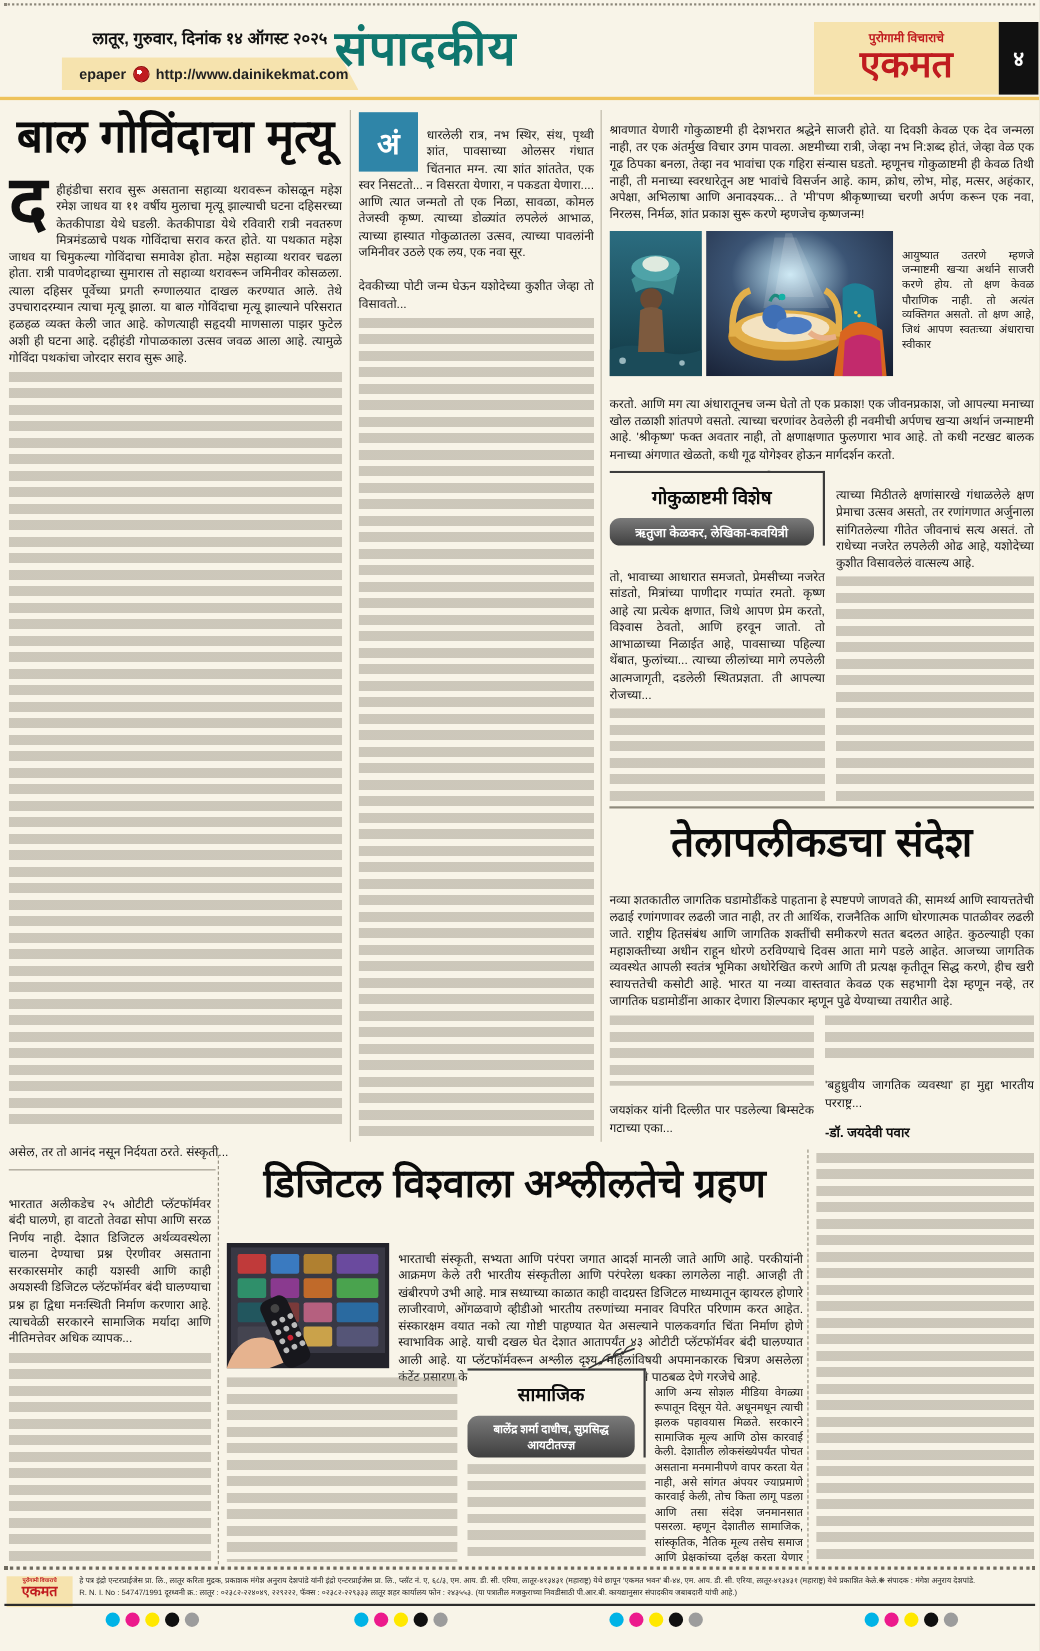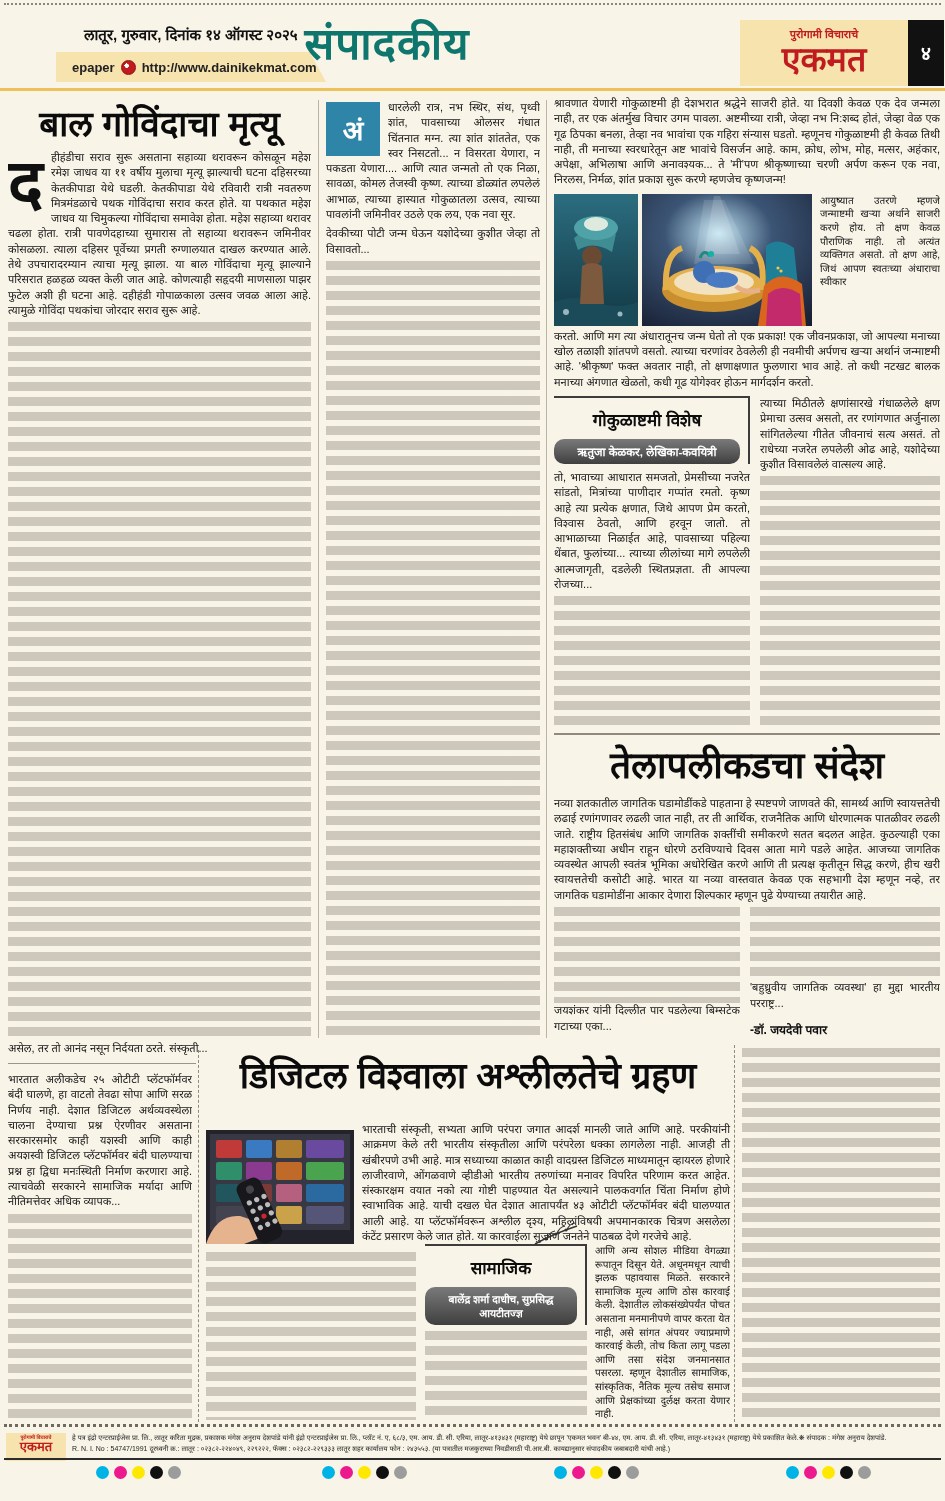--- a/index.html
+++ b/index.html
@@ -17,21 +17,21 @@
   .masthead{left:740px;top:20px;width:168px;height:66px;background:#f6e3ae;text-align:center;padding-top:6px;box-sizing:border-box;}
   .masthead .tag{font-size:11px;font-weight:bold;color:#c01b1f;}
   .masthead .name{font-size:34px;font-weight:800;color:#c01b1f;line-height:36px;}
   .pagenum{left:908px;top:20px;width:36px;height:66px;background:#111;color:#fff;display:flex;align-items:center;justify-content:center;font-size:19px;font-weight:bold;}
   .header-line{left:0;top:88px;width:945px;height:3px;background:#eec25a;}
   
   .vline{width:0;border-left:1px solid #b9b4a4;}
   .vdash{width:0;border-left:1px dashed #8f8a7a;}
   .hline{height:0;border-top:1px solid #9a9588;}
   .col{display:flex;flex-direction:column;overflow:hidden;box-sizing:border-box;}
-  .body-text p{margin:0 0 4px 0;font-size:11px;line-height:15.3px;text-align:justify;color:#161616;}
+  .body-text p{margin:16px 0 4px 0;font-size:11px;line-height:15.3px;text-align:justify;color:#161616;}
   .small-text p{font-size:10px;line-height:13.6px;}
   .textfill{flex:1 1 auto;min-height:12px;background:repeating-linear-gradient(180deg,#a9a395 0px,#a9a395 9px,#f8f4e8 9px,#f8f4e8 15px);opacity:.55;}
   .headline{font-weight:800;color:#0b0b0b;text-align:center;white-space:nowrap;overflow:hidden;}
   .dropcap-d{float:left;font-size:66px;line-height:58px;font-weight:bold;margin:4px 8px 0 0;color:#101010;}
   .dropcap-box{float:left;width:54px;height:54px;background:#2f85a8;color:#fff;font-size:27px;font-weight:bold;display:flex;align-items:center;justify-content:center;margin:2px 8px 2px 0;}
   
   .feature-box{border-top:2px solid #3c3c3c;border-right:2px solid #3c3c3c;padding:10px 8px 0 0;position:relative;background:#f8f4e8;}
   .feature-box .ttl{font-size:17px;font-weight:800;text-align:center;color:#0d0d0d;margin-bottom:8px;}
   .feature-box .author{background:linear-gradient(#7a7a7a,#3f3f3f);color:#fff;font-size:11.5px;font-weight:bold;text-align:center;padding:5px 2px;border-radius:10px;}
   .branch{position:absolute;top:-26px;right:6px;}
@@ -63,21 +63,21 @@
     <div class="tag">पुरोगामी विचाराचे</div>
     <div class="name">एकमत</div>
   </div>
   <div class="abs pagenum">४</div>
   <div class="abs header-line"></div>
 
   <div class="abs vline" style="left:318px;top:100px;height:938px;"></div>
   <div class="abs vline" style="left:546px;top:100px;height:938px;"></div>
 
   <div class="abs col" style="left:8px;top:98px;width:303px;height:962px;">
-    <div class="headline" style="font-size:35px;line-height:52px;text-align:center;">बाल गोविंदाचा मृत्यू</div>
+    <div class="headline" style="font-size:42px;line-height:52px;text-align:center;">बाल गोविंदाचा मृत्यू</div>
     <div class="body-text">
       <span class="dropcap-d">द</span>
       <div>
           <p>हीहंडीचा सराव सुरू असताना सहाव्या थरावरून कोसळून महेश रमेश जाधव या ११ वर्षीय मुलाचा मृत्यू झाल्याची घटना दहिसरच्या केतकीपाडा येथे घडली. केतकीपाडा येथे रविवारी रात्री नवतरुण मित्रमंडळाचे पथक गोविंदाचा सराव करत होते. या पथकात महेश जाधव या चिमुकल्या गोविंदाचा समावेश होता. महेश सहाव्या थरावर चढला होता. रात्री पावणेदहाच्या सुमारास तो सहाव्या थरावरून जमिनीवर कोसळला. त्याला दहिसर पूर्वेच्या प्रगती रुग्णालयात दाखल करण्यात आले. तेथे उपचारादरम्यान त्याचा मृत्यू झाला. या बाल गोविंदाचा मृत्यू झाल्याने परिसरात हळहळ व्यक्त केली जात आहे. कोणत्याही सहृदयी माणसाला पाझर फुटेल अशी ही घटना आहे. दहीहंडी गोपाळकाला उत्सव जवळ आला आहे. त्यामुळे गोविंदा पथकांचा जोरदार सराव सुरू आहे.</p>
         </div>
     </div>
     <div class="textfill"></div>
     <div class="body-text">
         <p>असेल, तर तो आनंद नसून निर्दयता ठरते. संस्कृती...</p>
       </div>

